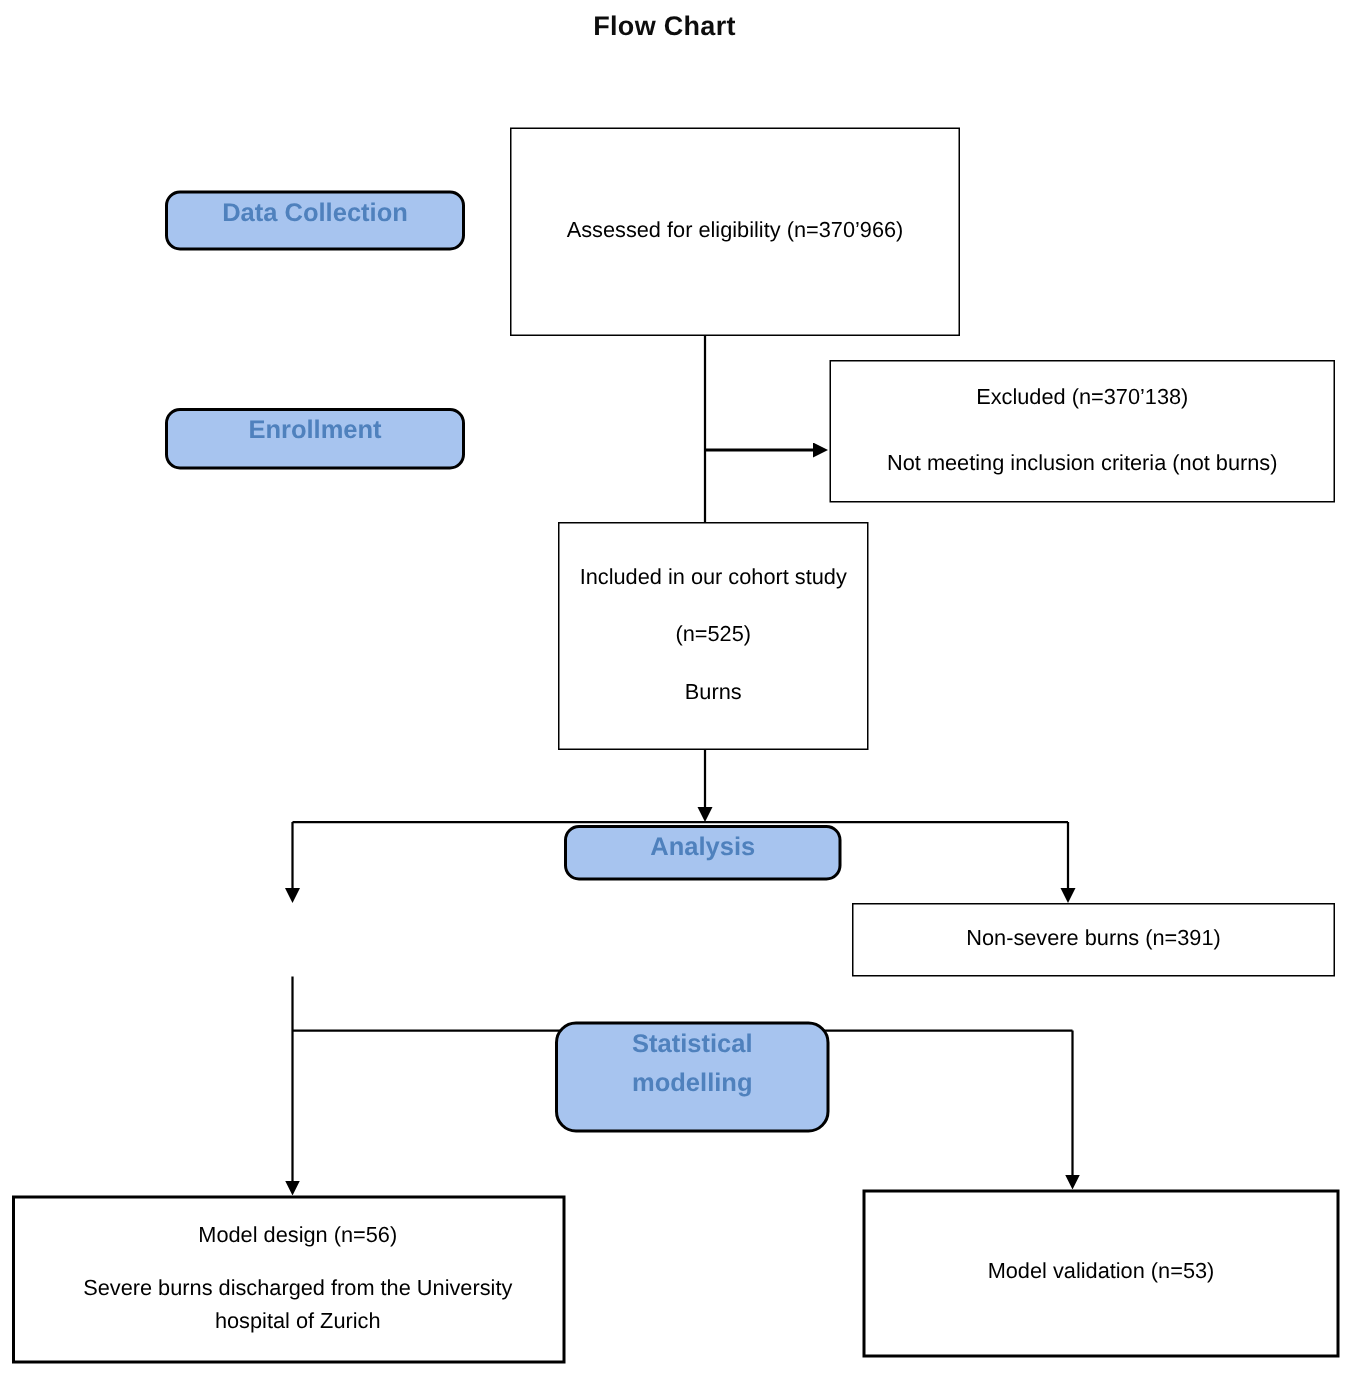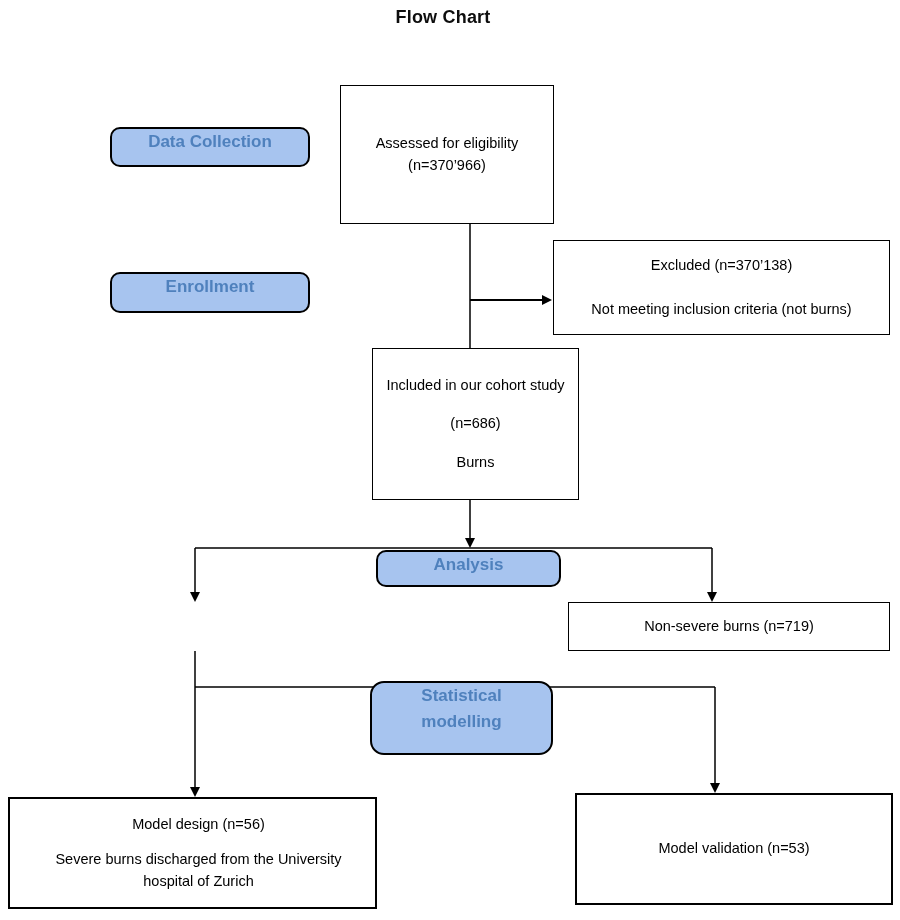--- a/index.html
+++ b/index.html
@@ -21,21 +21,21 @@
     border-radius:10px; font-weight:bold; font-size:17px; line-height:1.5;
   }
   .stage .wrap-narrow { display:inline-block; max-width:118px; }
   .node {
     position:absolute; z-index:2; box-sizing:border-box;
     background:#ffffff; border:1.5px solid var(--line_color, #000000);
     display:flex; flex-direction:column; align-items:center; justify-content:center;
     text-align:center; font-size:14.5px; color:#000; padding:4px 12px;
   }
   .node p { margin:0; line-height:1.45; }
-  #node-eligibility     { left:340px; top:85px;  width:214px; height:139px; gap:8px; }
+  #node-eligibility     { left:340px; top:85px;  width:300px; height:139px; gap:8px; }
   #node-excluded        { left:553px; top:240px; width:337px; height:95px;  gap:22px; }
   #node-cohort          { left:372px; top:348px; width:207px; height:152px; gap:17px; }
   #node-severe          { left:47px;  top:602px; width:321px; height:49px; }
   #node-nonsevere       { left:568px; top:602px; width:322px; height:49px; }
   #node-model-design    { left:8px;   top:797px; width:369px; height:112px; gap:14px; border-width:2px;padding-left:24px; }
   #node-model-validation{ left:575px; top:793px; width:318px; height:112px; gap:14px; border-width:2px; }
   #stage-data-collection{ left:110px; top:127px; width:200px; height:40px; }
   #stage-enrollment     { left:110px; top:272px; width:200px; height:41px; }
   #stage-analysis       { left:376px; top:550px; width:185px; height:37px; }
   #stage-statistical    { left:370px; top:681px; width:183px; height:74px; border-radius:14px; }
@@ -84,27 +84,27 @@
     <p>Assessed for eligibility (n=370’966)</p>
   </div>
 
   <div class="node" id="node-excluded">
     <p>Excluded (n=370’138)</p>
     <p>Not meeting inclusion criteria (not burns)</p>
   </div>
 
   <div class="node" id="node-cohort">
     <p>Included in our cohort study</p>
-    <p>(n=686)</p>
+    <p>(n=525)</p>
     <p>Burns</p>
   </div>
 
 
   <div class="node" id="node-nonsevere">
-    <p>Non-severe burns (n=719)</p>
+    <p>Non-severe burns (n=391)</p>
   </div>
 
   <div class="node" id="node-model-design">
     <p>Model design (n=56)</p>
     <p>Severe burns discharged from the University hospital of Zurich</p>
   </div>
 
   <div class="node" id="node-model-validation">
     <p>Model validation (n=53)</p>
   </div>

